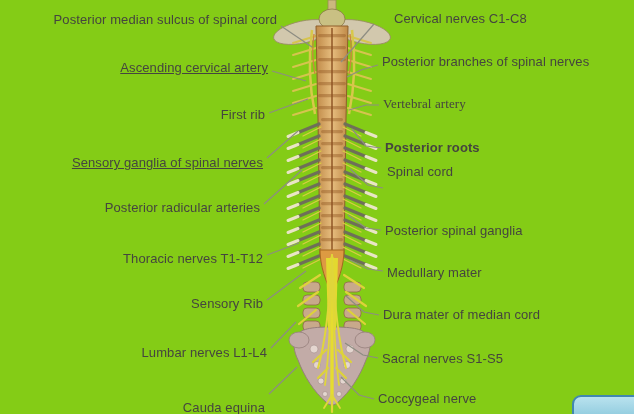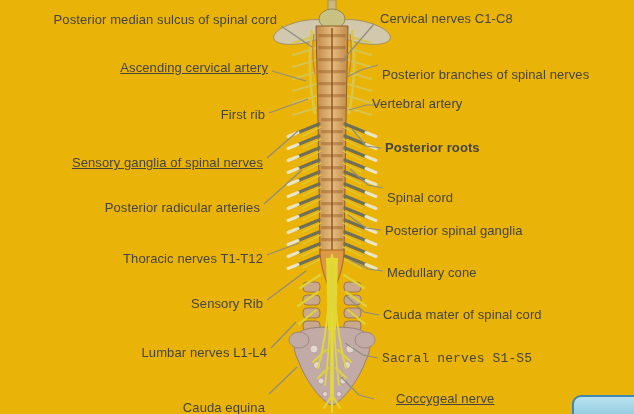--- a/index.html
+++ b/index.html
@@ -1,17 +1,17 @@
 <!DOCTYPE html>
 <html><head>
 <meta charset="utf-8">
 <style>
   html,body{margin:0;padding:0;}
   body{width:634px;height:414px;overflow:hidden;font-family:"Liberation Sans",sans-serif;}
-  #stage{position:relative;width:634px;height:414px;background:#eab308;overflow:hidden;}
+  #stage{position:relative;width:634px;height:414px;background:#84cc16;overflow:hidden;}
   #figure-svg{position:absolute;left:0;top:0;}
   .label{position:absolute;font-size:13px;line-height:16px;color:#45453f;white-space:nowrap;letter-spacing:.1px;}
   .label.left{text-align:right;}
   #corner-button{position:absolute;right:-16px;bottom:-13px;width:74px;height:28px;border-radius:9px;
     background:linear-gradient(#b9e2ee,#7fc2d8);border:2px solid #4187b0;}
 </style>
 </head>
 <body>
 
 <div id="stage">
@@ -232,26 +232,26 @@
   <div id="labels-layer">
       <div class="label left" style="right: 357px; top: 12px;">Posterior median sulcus of spinal cord</div>
       <div class="label left" style="right: 366px; top: 60px; text-decoration: underline;">Ascending cervical artery</div>
       <div class="label left" style="right: 369px; top: 107px; padding-left: 46px;">First rib</div>
       <div class="label left" style="right: 371px; top: 155px; text-decoration: underline;">Sensory ganglia of spinal nerves</div>
       <div class="label left" style="right: 374px; top: 200px; margin-left: 8px;">Posterior radicular arteries</div>
       <div class="label left" style="right: 371px; top: 251px;">Thoracic nerves T1-T12</div>
       <div class="label left" style="right: 371px; top: 296px;">Sensory Rib</div>
       <div class="label left" style="right: 367px; top: 345px; margin-left: 28px;">Lumbar nerves L1-L4</div>
       <div class="label left" style="right: 369px; top: 392px; margin-top: 8px;">Cauda equina</div>
-      <div class="label right" style="left: 380px; top: 11px;">Cervical nerves C1-C8</div>
-      <div class="label right" style="left: 382px; top: 54px; margin-top: 13px;">Posterior branches of spinal nerves</div>
-      <div class="label right" style="left: 372px; top: 96px;">Vertebral artery</div>
+      <div class="label right" style="left: 394px; top: 11px;">Cervical nerves C1-C8</div>
+      <div class="label right" style="left: 382px; top: 54px;">Posterior branches of spinal nerves</div>
+      <div class="label right" style="left: 383px; top: 96px; font-family: Liberation Serif, serif;">Vertebral artery</div>
       <div class="label right" style="left: 385px; top: 140px; font-weight: bold;">Posterior roots</div>
-      <div class="label right" style="left: 387px; top: 190px;">Spinal cord</div>
+      <div class="label right" style="left: 387px; top: 164px;">Spinal cord</div>
       <div class="label right" style="left: 385px; top: 223px;">Posterior spinal ganglia</div>
-      <div class="label right" style="left: 387px; top: 265px;">Medullary cone</div>
-      <div class="label right" style="left: 383px; top: 307px;">Cauda mater of spinal cord</div>
-      <div class="label right" style="left: 382px; top: 351px; font-family: Liberation Mono, monospace;">Sacral nerves S1-S5</div>
-      <div class="label right" style="left: 396px; top: 391px; text-decoration: underline;">Coccygeal nerve</div>
+      <div class="label right" style="left: 387px; top: 265px;">Medullary mater</div>
+      <div class="label right" style="left: 383px; top: 307px;">Dura mater of median cord</div>
+      <div class="label right" style="left: 382px; top: 351px;">Sacral nerves S1-S5</div>
+      <div class="label right" style="left: 378px; top: 391px;">Coccygeal nerve</div>
     </div>
 
   <div id="corner-button"></div>
 </div>
 
 </body></html>

